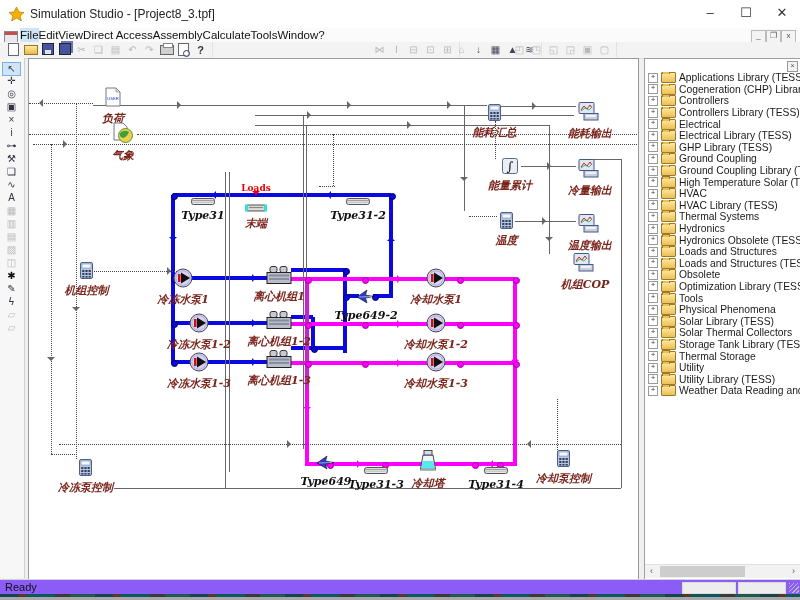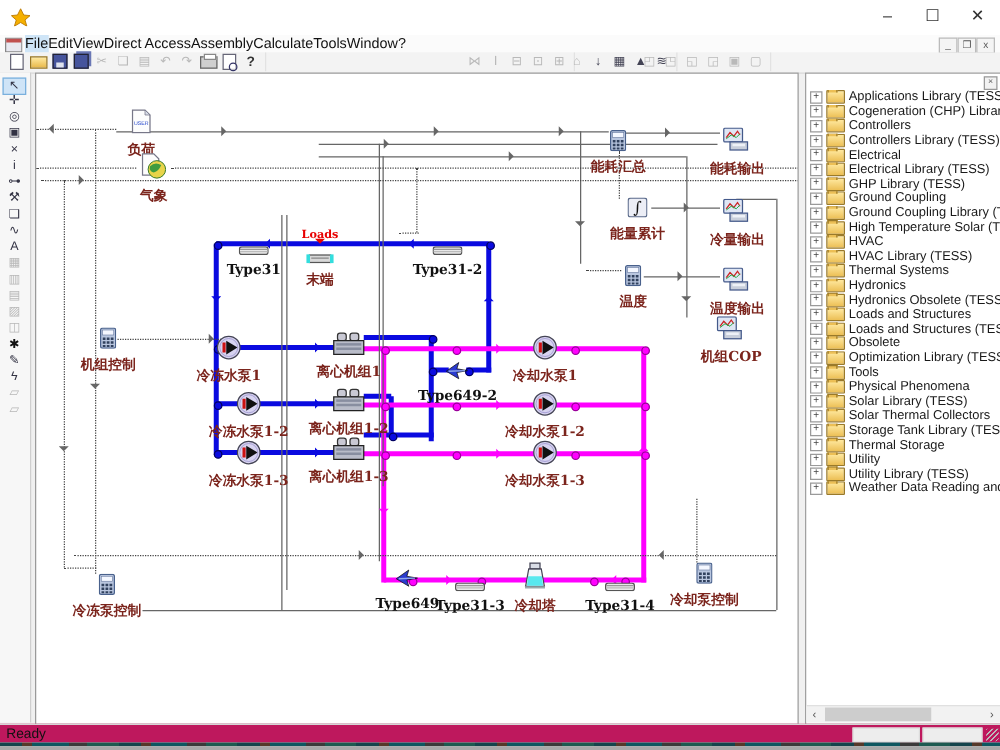--- a/index.html
+++ b/index.html
@@ -43,21 +43,21 @@
   .ltb-icon.sel{background:#cfe4f7;border:1px solid #7ab0dd;margin-left:-1px;}
   .ltb-icon.gray{color:#b8b8b8;}
   .ltb-icon.dark{color:#111;}
   
   #canvas{left:28px;top:58px;width:609px;height:520px;background:#fff;border:1px solid #9a9a9a;overflow:hidden;}
   .ln{position:absolute;}
   .dot{position:absolute;width:5px;height:5px;border-radius:50%;}
   .arr{position:absolute;width:0;height:0;border:4px solid transparent;}
   .comp{position:absolute;}
   .comp .lbl{position:absolute;top:100%;left:50%;transform:translateX(-50%);white-space:nowrap;
-             font-family:"DejaVu Serif",serif;font-weight:bold;font-size:11px;color:#111;margin-top:0px;}
+             font-family:"DejaVu Serif",serif;font-weight:bold;font-size:11px;color:#111;margin-top:0px;font-style:italic;}
   .comp .lbl.cjk{color:#7b241c;}
   .loads-label{position:absolute;left:50%;transform:translateX(-50%);top:-15px;color:#e80000;
                font-family:"DejaVu Serif",serif;font-weight:bold;font-size:9px;}
   .loads-arrow{position:absolute;left:50%;margin-left:-4px;top:-7px;width:0;height:0;
                border:4px solid transparent;border-top-color:#e80000;}
   
   #libpanel{left:644px;top:58px;width:155px;height:520px;background:#fff;border:1px solid #a0a0a0;overflow:hidden;}
   #lib-close{position:absolute;right:2px;top:2px;width:9px;height:9px;border:1px solid #999;background:#f2f2f2;
              font-size:7px;line-height:7px;text-align:center;color:#555;}
   #lib-rows{position:absolute;left:0;top:13px;width:100%;}
@@ -65,38 +65,39 @@
   .lib-row .expander{width:8px;height:8px;border:1px solid #9a9a9a;background:#fff;font-size:8px;line-height:6px;
              text-align:center;color:#444;margin-right:3px;flex:0 0 auto;}
   .lib-row .folder{width:13px;height:9px;background:linear-gradient(#ffe9a0,#ecbf55);border:1px solid #9a7a2a;
              border-radius:1px;margin-right:3px;flex:0 0 auto;position:relative;}
   .lib-row .folder:before{content:"";position:absolute;left:0;top:-2px;width:6px;height:2px;background:#ecbf55;border:1px solid #9a7a2a;border-bottom:none;}
   .lib-row .lib-label{font-size:10.3px;color:#1a1a1a;}
   #lib-hscroll{position:absolute;left:0;bottom:1px;width:100%;height:13px;background:#f2f2f2;border-top:1px solid #e0e0e0;}
   .hs-btn{position:absolute;top:0;width:13px;height:13px;font-size:9px;line-height:12px;text-align:center;color:#555;}
   #hs-thumb{position:absolute;left:15px;top:1px;width:85px;height:11px;background:#cdcdcd;}
   
-  #statusbar{left:0;top:579px;width:800px;height:14px;background:#be185d;border-top:1px solid #d5d5d5;}
+  #statusbar{left:0;top:579px;width:800px;height:14px;background:#8b5cf6;border-top:1px solid #d5d5d5;}
   #status-text{left:5px;top:1px;font-size:11px;color:#111;}
   .status-pane{top:2px;height:10px;background:#ededed;border:1px solid #dcdcdc;}
   #grip{right:1px;top:3px;width:10px;height:10px;
         background:repeating-linear-gradient(135deg,#bbb 0 1px,transparent 1px 3px);}
   #bottomstrip1{left:0;top:594px;width:800px;height:3px;
         background:repeating-linear-gradient(90deg,#14444c 0 18px,#55392a 18px 26px,#0d5760 26px 55px,#3a3a3a 55px 70px,#1d5a50 70px 95px);}
   #bottomstrip2{left:0;top:597px;width:800px;height:3px;background:#a8a8a8;}
 </style>
 </head>
 <body>
 
 <div id="titlebar" class="abs">
   <span id="app-logo" class="abs">
     <svg width="15" height="15">
         <polygon points="7.5,1 10,6 15,6.5 11,10 12.5,15 7.5,12 2.5,15 4,10 0,6.5 5,6" fill="#f5b000" stroke="#b97700" stroke-width="0.7"></polygon>
       </svg>
   </span>
+  <span id="title-text" class="abs">Simulation Studio - [Project8_3.tpf]</span>
   <div id="win-controls"></div>
 <div class="winbtn abs" style="right: 72px;">–</div>
     <div class="winbtn abs" style="right: 36px;">☐</div>
     <div class="winbtn abs" style="right: 0px;">✕</div>
   </div>
 
 <div id="menubar" class="abs">
   <span id="menu-icon" class="abs">
     <svg width="14" height="12">
         <rect x="0.5" y="0.5" width="13" height="11" fill="#e8e8f0" stroke="#888"></rect>

